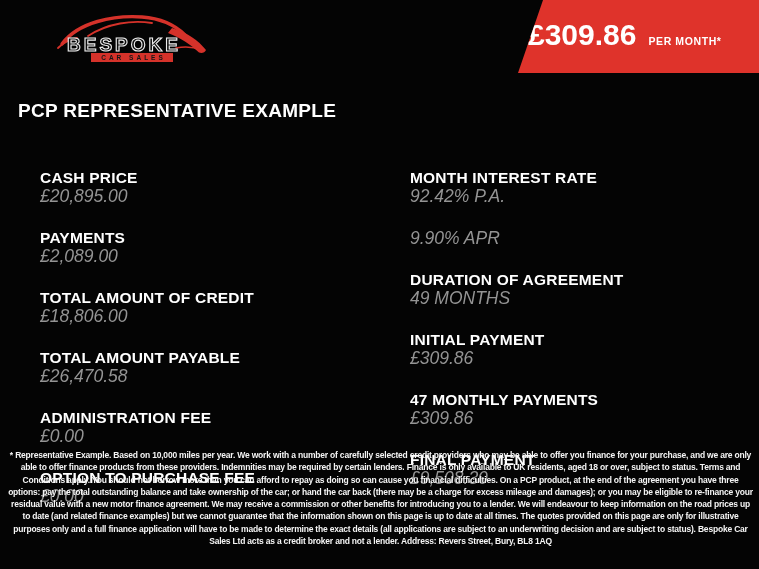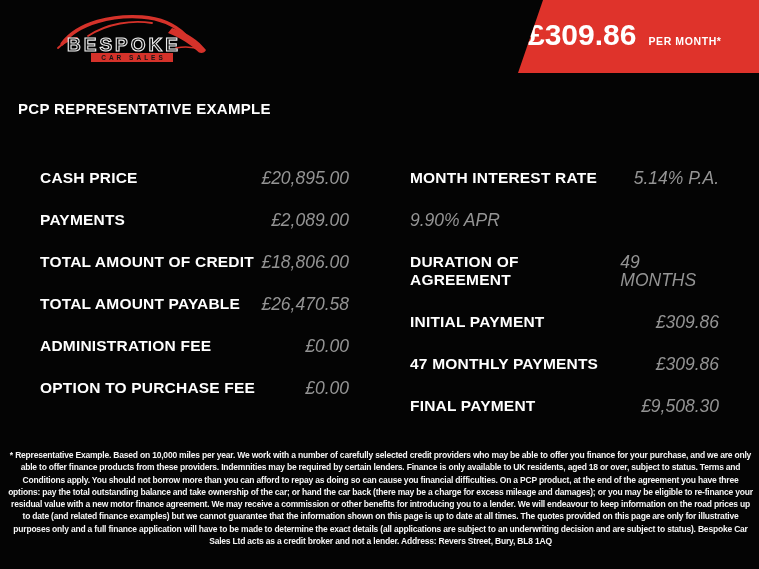--- a/index.html
+++ b/index.html
@@ -30,29 +30,29 @@
     background:#df332b;
     clip-path:polygon(29px 0, 245px 0, 245px 73px, 4px 73px);
     line-height:70px;white-space:nowrap;
     padding-left:14px;box-sizing:border-box;color:#fff;
   }
   .banner .amount{font-size:30px;font-weight:700;vertical-align:baseline;}
   .banner .suffix{font-size:10.5px;font-weight:700;letter-spacing:0.6px;margin-left:12px;vertical-align:baseline;}
   
   .title{
     position:absolute;left:18px;top:100px;margin:0;
-    font-size:15px;font-weight:700;color:#ffffff;letter-spacing:0.3px;
+    font-size:19px;font-weight:700;color:#ffffff;letter-spacing:0.3px;
   }
   
   .table{
     position:absolute;left:40px;top:169px;width:679px;
     display:grid;grid-template-columns:1fr 1fr;column-gap:61px;
   }
   .col{display:flex;flex-direction:column;row-gap:24px;}
-  .frow{display:flex;justify-content:space-between;align-items:flex-start;line-height:18px;}
+  .frow{display:flex;justify-content:space-between;align-items:flex-start;line-height:18px;flex-direction:column;}
   .flabel{font-size:15.5px;font-weight:700;color:#ffffff;letter-spacing:0.2px;}
   .fvalue{font-size:17.5px;font-weight:400;color:#949494;font-style:italic;}
   
   .disclaimer{
     position:absolute;left:8px;top:449px;width:745px;margin:0;
     font-size:8.5px;font-weight:700;line-height:12.3px;letter-spacing:-0.2px;
     color:#f5f5f5;text-align:center;
   }
 </style>
 </head>
@@ -107,21 +107,21 @@
     </div>
     <div class="frow">
       <span class="flabel">OPTION TO PURCHASE FEE</span>
       <span class="fvalue">£0.00</span>
     </div>
   </div>
 
   <div class="col">
     <div class="frow">
       <span class="flabel">MONTH INTEREST RATE</span>
-      <span class="fvalue">5.14% P.A.</span>
+      <span class="fvalue">92.42% P.A.</span>
     </div>
     <div class="frow">
       <span class="fvalue">9.90% APR</span>
     </div>
     <div class="frow">
       <span class="flabel">DURATION OF AGREEMENT</span>
       <span class="fvalue">49 MONTHS</span>
     </div>
     <div class="frow">
       <span class="flabel">INITIAL PAYMENT</span>

